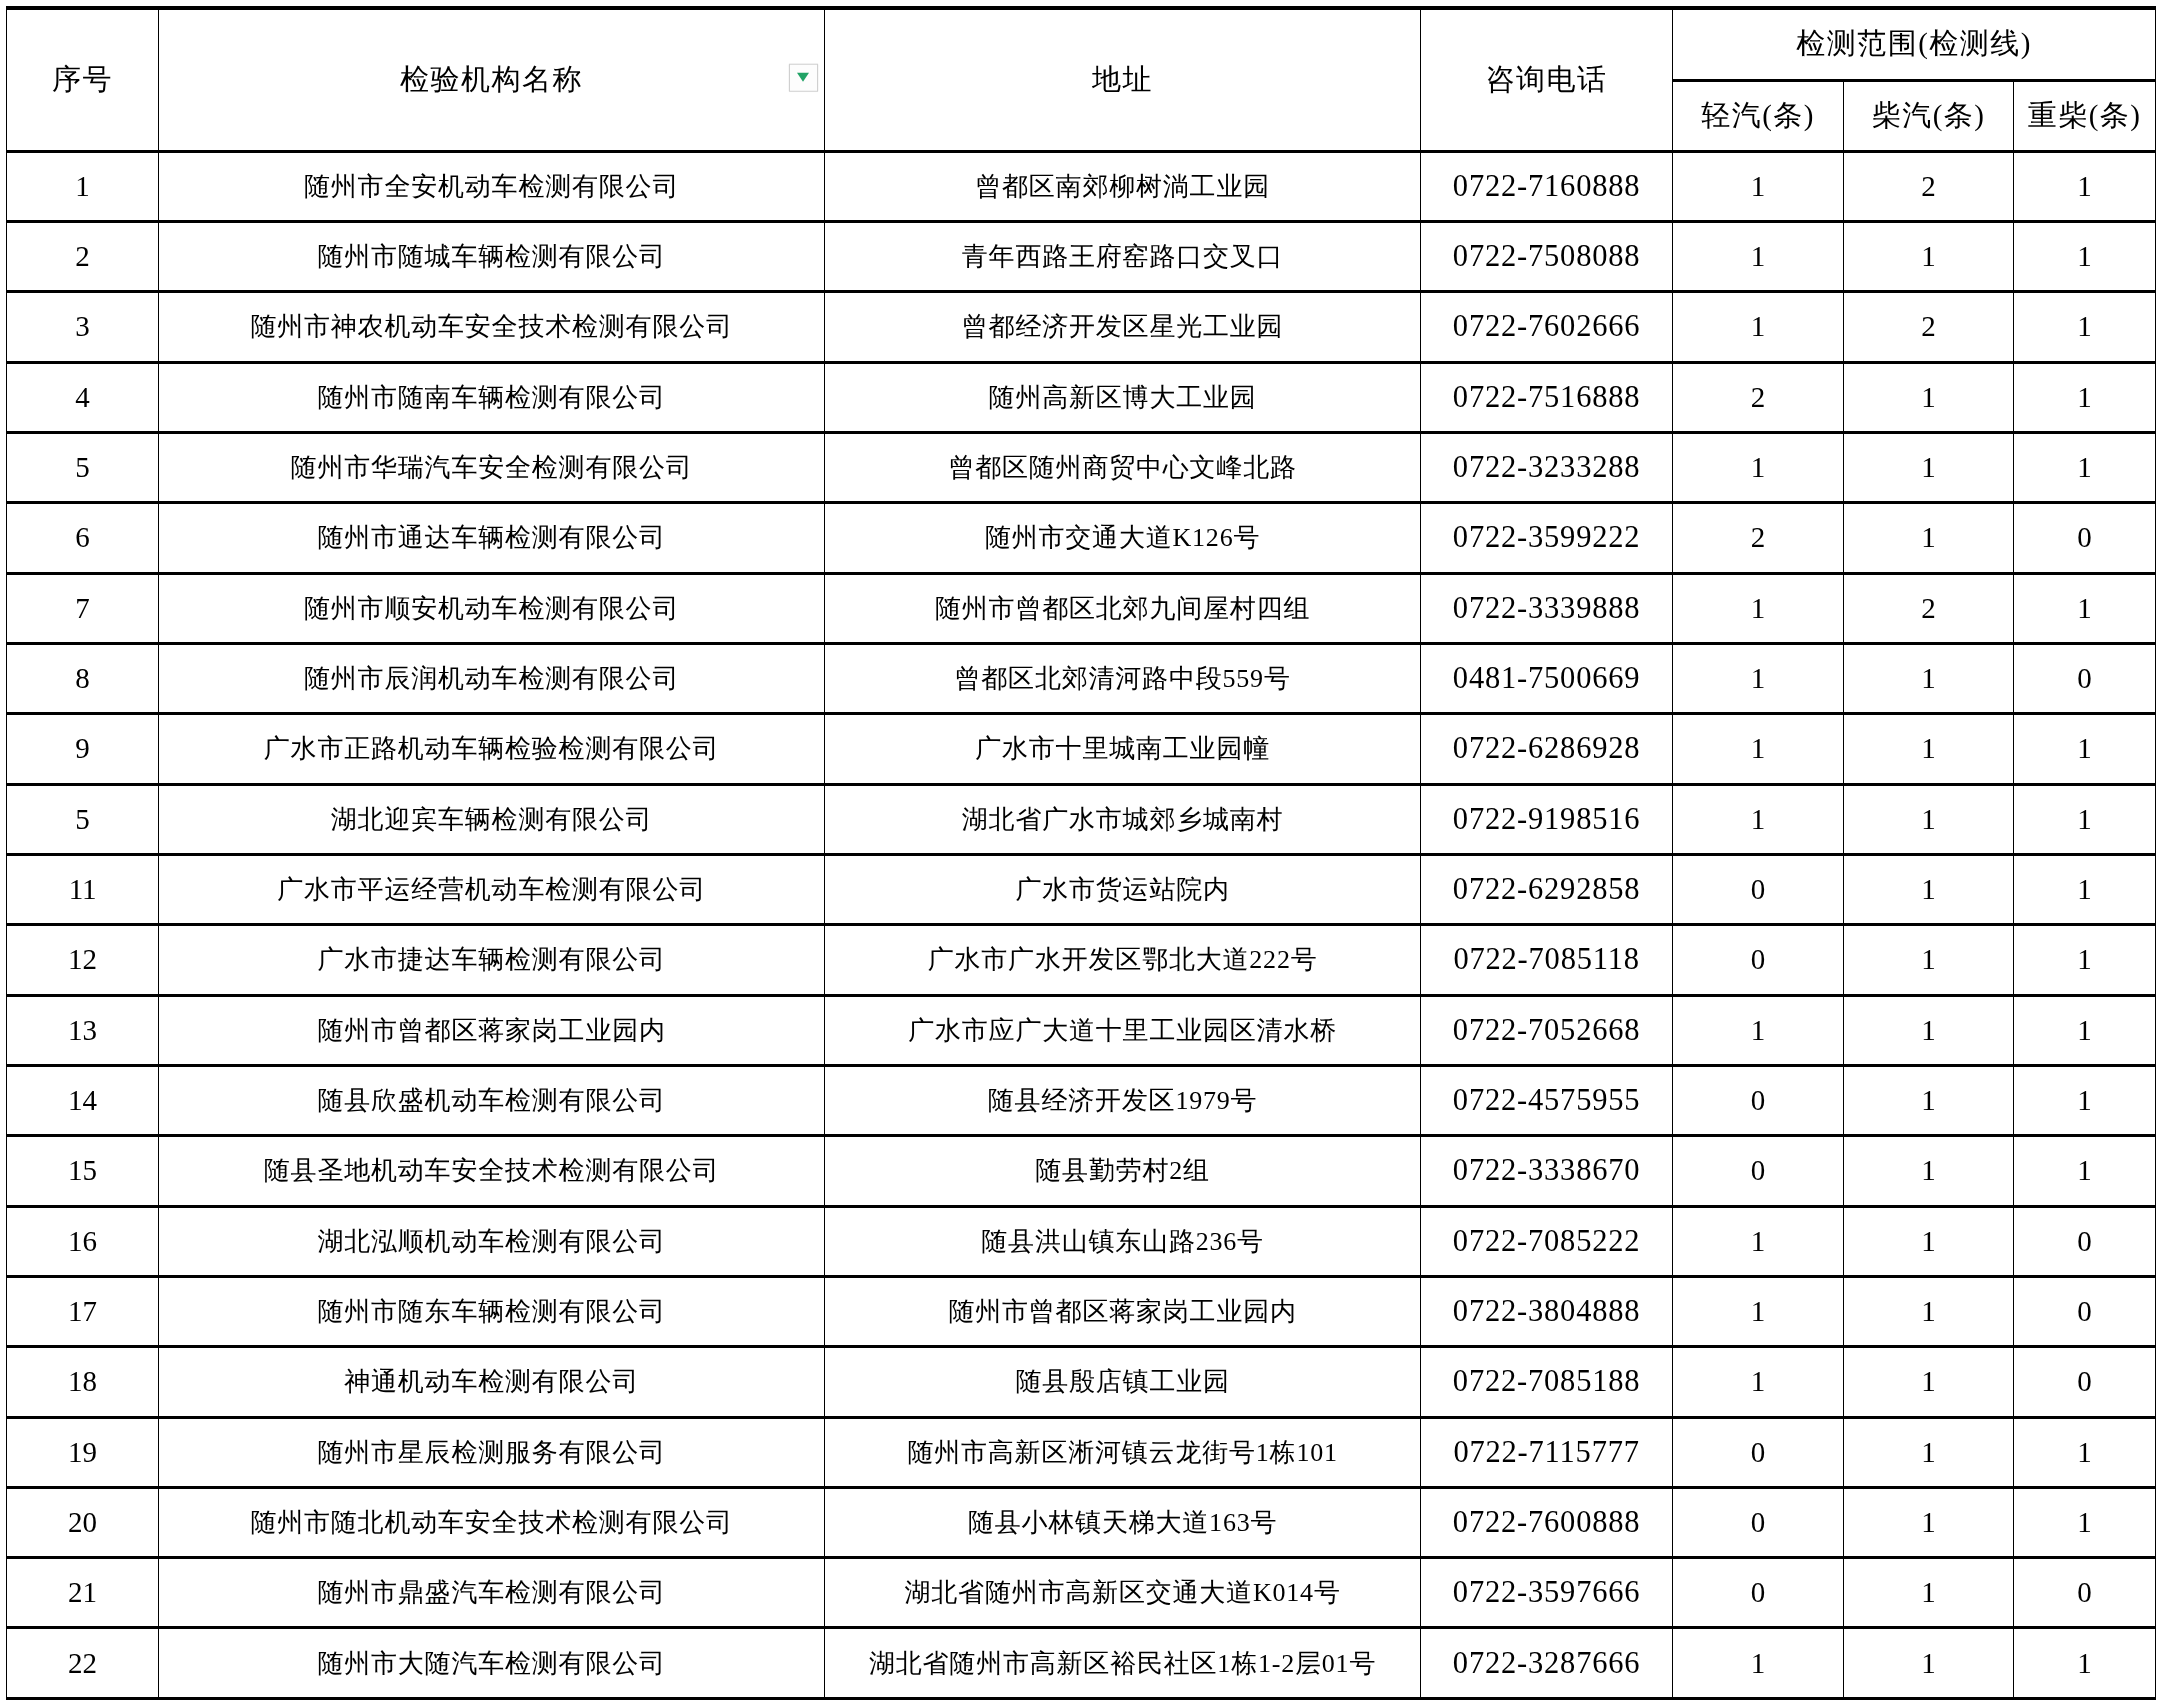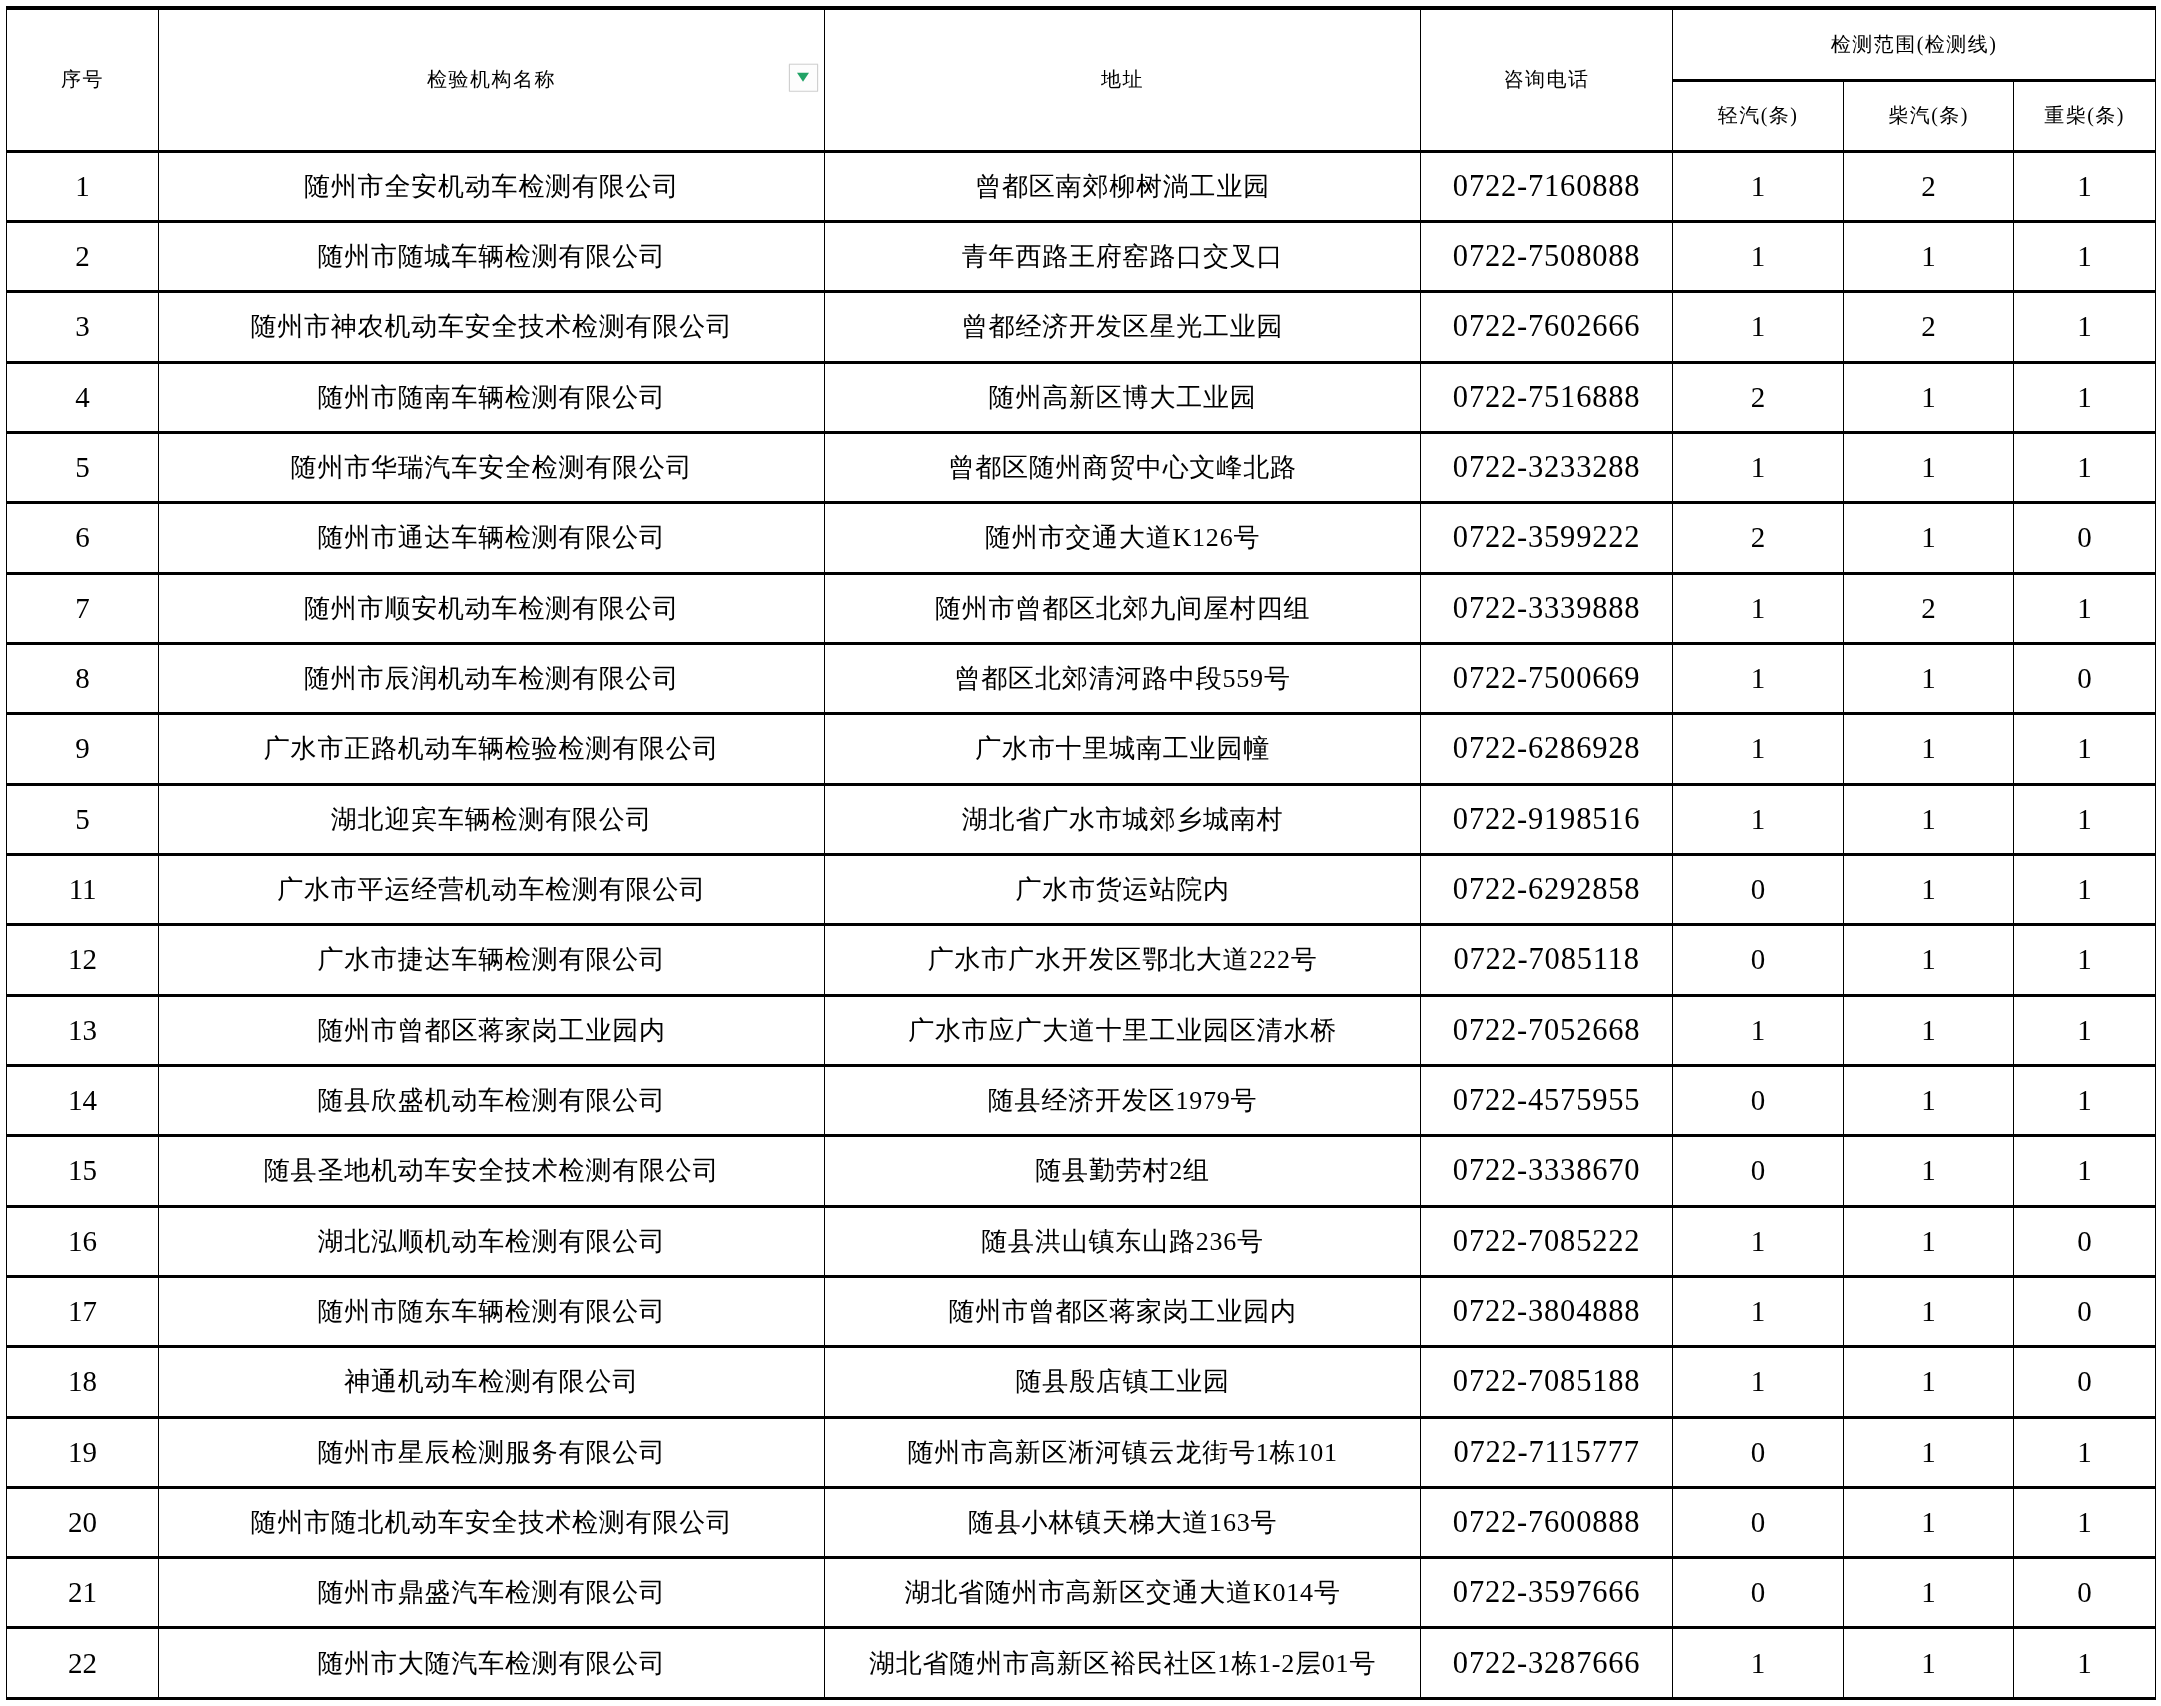--- a/index.html
+++ b/index.html
@@ -41,21 +41,21 @@
     border-top: 4.6px solid #000;
   }
   table.grid tr.hdr-sub > th {
     border-bottom: 3.8px solid #000;
     font-family: Liberation Serif, serif;
   }
   th.span-cell {
     border-bottom: 3.8px solid #000;
   }
   .hdr-label {
-    font-size: 20px;
+    font-size: 29px;
     letter-spacing: 1.5px;
   }
   td.c-index {
     font-size: 29px;
   }
   td.c-name, td.c-address {
     font-size: 26px;
     letter-spacing: 0.8px;
   }
   td.c-phone {
@@ -208,21 +208,21 @@
           <td class="c-address">随州市曾都区北郊九间屋村四组</td>
           <td class="c-phone">0722-3339888</td>
           <td class="c-num">1</td>
           <td class="c-num">2</td>
           <td class="c-num">1</td>
         </tr>
         <tr>
           <td class="c-index">8</td>
           <td class="c-name">随州市辰润机动车检测有限公司</td>
           <td class="c-address">曾都区北郊清河路中段559号</td>
-          <td class="c-phone">0722-7500669</td>
+          <td class="c-phone">0481-7500669</td>
           <td class="c-num">1</td>
           <td class="c-num">1</td>
           <td class="c-num">0</td>
         </tr>
         <tr>
           <td class="c-index">9</td>
           <td class="c-name">广水市正路机动车辆检验检测有限公司</td>
           <td class="c-address">广水市十里城南工业园幢</td>
           <td class="c-phone">0722-6286928</td>
           <td class="c-num">1</td>

